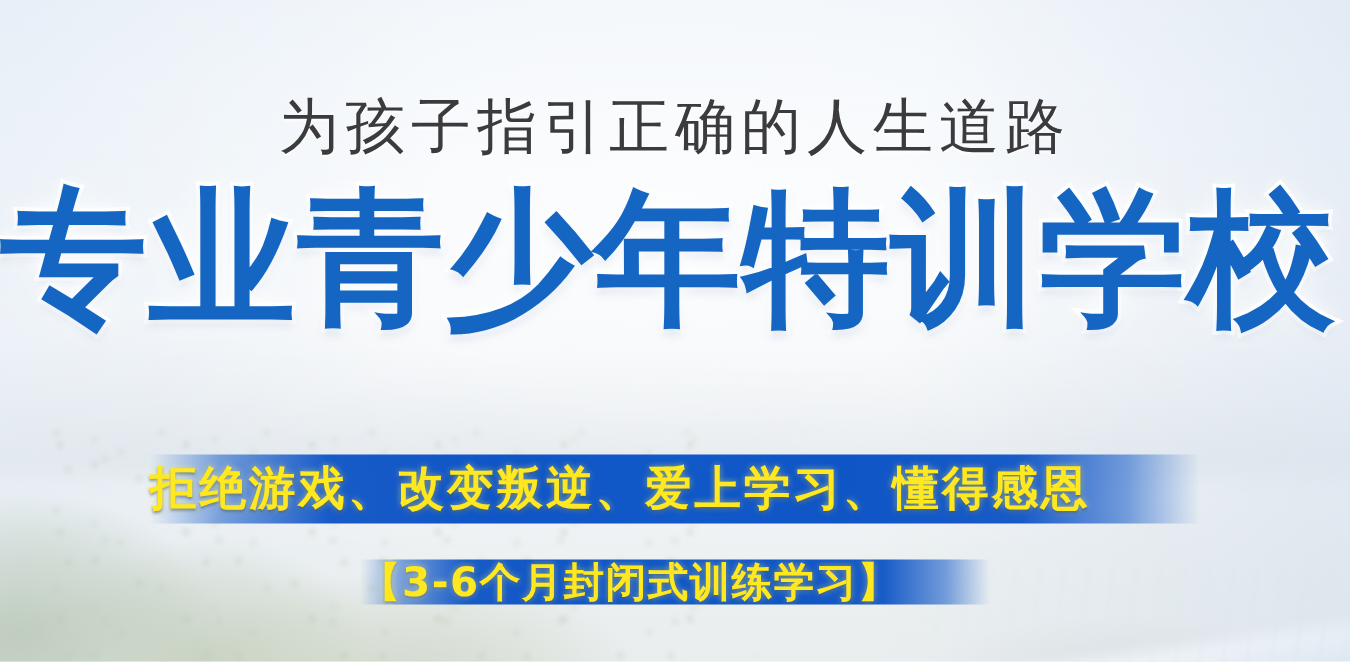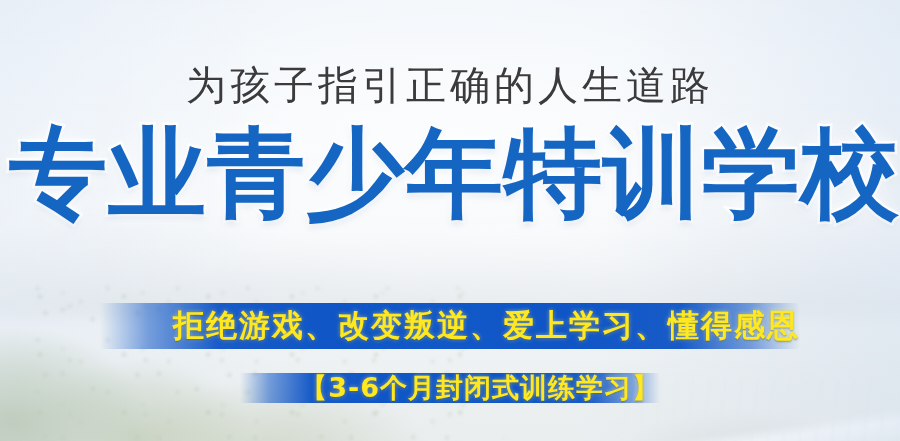--- a/index.html
+++ b/index.html
@@ -172,42 +172,42 @@
     color: #3b3b3d;
     text-shadow: 0 1px 2px rgba(255,255,255,0.85);
     white-space: nowrap;
   }
 
   .headline {
     position: absolute;
     top: 124px;
     left: 0;
     right: 0;
-    text-align: right;
+    text-align: left;
     font-family: "DejaVu Sans", "Liberation Sans", sans-serif;
     font-size: 98px;
     line-height: 1.0;
     font-weight: 700;
     letter-spacing: 1px;
     color: #1566c3;
     white-space: nowrap;
     -webkit-text-stroke: 5px #ffffff;
     paint-order: stroke fill;
     text-shadow:
       0 0 10px rgba(255,255,255,0.95),
       0 0 20px rgba(255,255,255,0.80),
       0 3px 6px rgba(120,150,190,0.35);
   }
 
   
   .banner-strip {
     position: absolute;
     display: flex;
     align-items: center;
-    justify-content: flex-end;
+    justify-content: flex-start;
     white-space: nowrap;
   }
 
   .strip-bg {
     position: absolute;
     inset: 0;
     background: linear-gradient(90deg,
       rgba(17,88,200,0) 0%,
       rgba(17,88,200,0.55) 7%,
       rgba(15,85,198,0.96) 17%,

